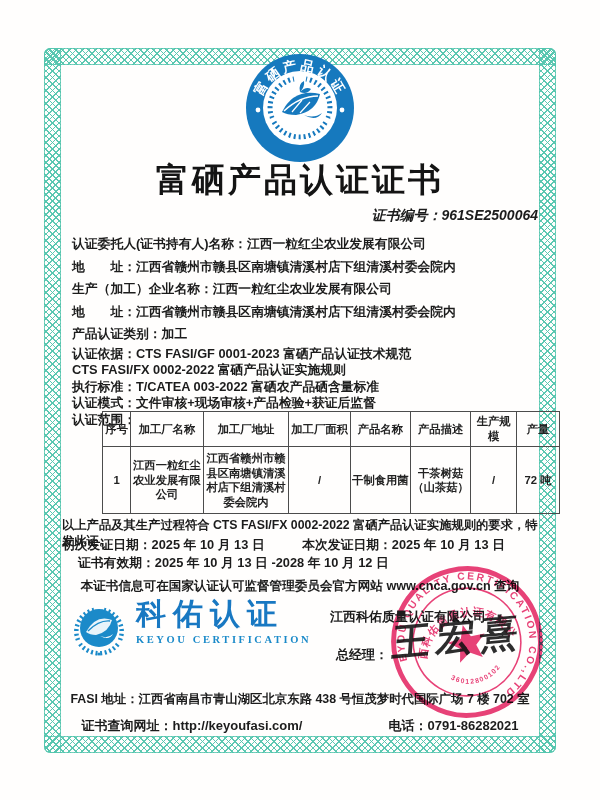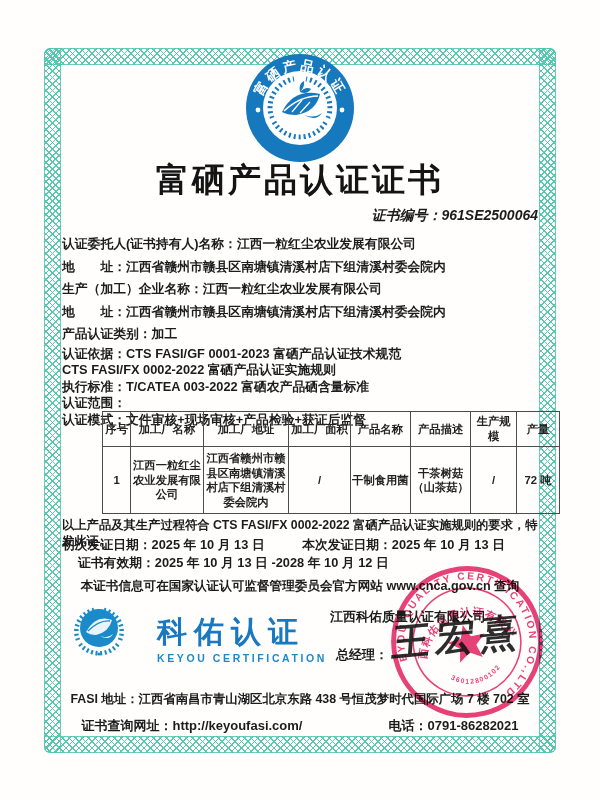--- a/index.html
+++ b/index.html
@@ -21,42 +21,42 @@
   .fs-left{left:44px;top:48px;width:17px;height:705px;border-radius:6px 0 0 6px;}
   .fs-right{left:539px;top:48px;width:17px;height:705px;border-radius:0 6px 6px 0;}
 
   .emblem-top{position:absolute;left:50%;top:52px;transform:translateX(-50%);}
   .title{
     position:absolute;left:0;right:0;top:158px;text-align:center;
     font-size:33px;font-weight:900;letter-spacing:3px;color:#141414;
   }
   .cert-no{position:absolute;right:62px;top:207px;font-size:14px;font-weight:bold;font-style:italic;}
 
-  .body-text{position:absolute;left:62px;top:233px;width:472px;font-size:12.8px;font-weight:bold;}
+  .body-text{position:absolute;left:72px;top:233px;width:472px;font-size:12.8px;font-weight:bold;}
   .body-text p{margin:0;line-height:22.5px;}
   .body-text p.tight{line-height:16.5px;}
   .indent{}
 
   .scope-table{
     position:absolute;left:62px;top:411px;width:458px;border-collapse:collapse;
     font-size:11.3px;font-weight:bold;color:#222;table-layout:fixed;margin-left:40px;
   }
   .scope-table th,.scope-table td{
     border:1px solid #4c4c4c;text-align:center;vertical-align:middle;padding:2px 1px;
   }
   .scope-table th{height:26px;font-weight:bold;}
   .scope-table td{height:62px;line-height:14.5px;}
 
   .statement{position:absolute;left:62px;top:517px;width:478px;font-size:12.3px;font-weight:bold;line-height:16px;}
   .dates-row{position:absolute;left:62px;top:537px;font-size:12.8px;font-weight:bold;}
   .dates-row .col2{margin-left:34px;}
   .valid-row{position:absolute;left:62px;top:555px;font-size:12.8px;font-weight:bold;padding-left:16px;}
   .query-note{position:absolute;left:44px;right:44px;top:578px;text-align:center;font-size:12.6px;font-weight:bold;}
 
-  .keyou{position:absolute;left:66px;top:598px;display:flex;align-items:flex-end;gap:25px;}
+  .keyou{position:absolute;left:66px;top:598px;display:flex;align-items:flex-start;gap:4px;font-family:Liberation Serif, serif;}
   .keyou-text .cn{font-size:30px;font-weight:900;color:#1878c2;letter-spacing:7px;line-height:32px;}
   .keyou-text .en{font-size:10.5px;font-weight:bold;color:#1b8ac9;letter-spacing:2.6px;margin-top:4px;}
 
   .issuer-company{position:absolute;left:330px;top:608px;font-size:13px;font-weight:bold;z-index:6;}
   .gm-line{position:absolute;left:336px;top:646px;font-size:13px;font-weight:bold;z-index:6;}
   .signature{
     position:absolute;left:392px;top:612px;font-size:38px;font-weight:900;color:#111;
     transform:rotate(-5deg) skewX(-9deg);letter-spacing:6px;z-index:7;opacity:.88;
   }
   .seal{position:absolute;left:381px;top:556px;z-index:5;mix-blend-mode:multiply;opacity:.93;}
@@ -109,22 +109,22 @@
 
   <div class="body-text">
     <p><span>认证委托人(证书持有人)名称：</span><span>江西一粒红尘农业发展有限公司</span></p>
     <p><span>地　　址：</span><span>江西省赣州市赣县区南塘镇清溪村店下组清溪村委会院内</span></p>
     <p><span>生产（加工）企业名称：</span><span>江西一粒红尘农业发展有限公司</span></p>
     <p><span>地　　址：</span><span>江西省赣州市赣县区南塘镇清溪村店下组清溪村委会院内</span></p>
     <p><span>产品认证类别：</span><span>加工</span></p>
     <p class="tight"><span>认证依据：</span><span>CTS FASI/GF 0001-2023 富硒产品认证技术规范</span></p>
     <p class="tight indent"><span>CTS FASI/FX 0002-2022 富硒产品认证实施规则</span></p>
     <p class="tight"><span>执行标准：</span><span>T/CATEA 003-2022 富硒农产品硒含量标准</span></p>
+    <p class="tight"><span>认证模式：</span><span>文件审核+现场审核+产品检验+获证后监督</span></p>
     <p class="tight">认证范围：</p>
-    <p class="tight"><span>认证模式：</span><span>文件审核+现场审核+产品检验+获证后监督</span></p>
   </div>
 
   <table class="scope-table">
     <colgroup>
       <col style="width:6.2%">
         <col style="width:15.8%">
         <col style="width:18.8%">
         <col style="width:13.4%">
       <col style="width:13.2%">
         <col style="width:13.2%">

